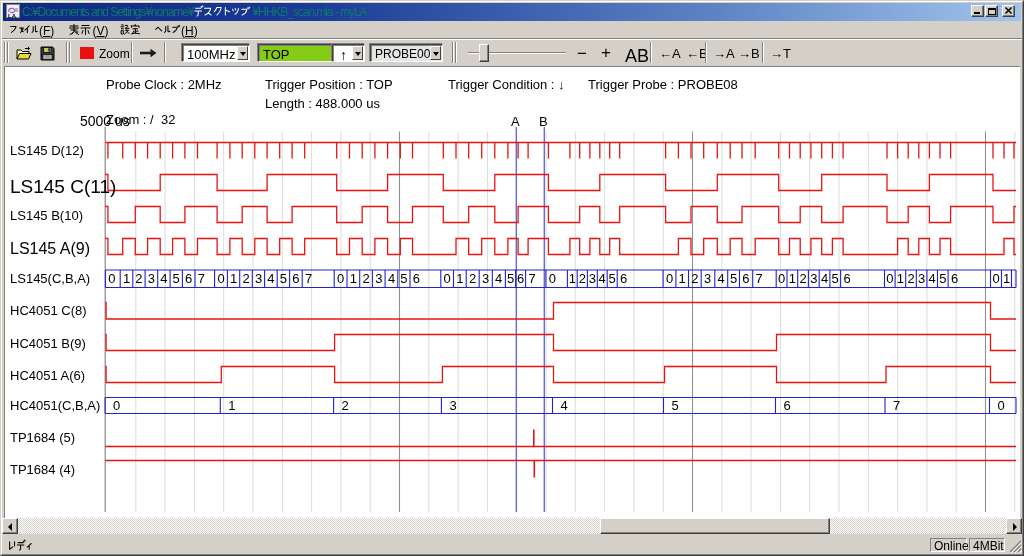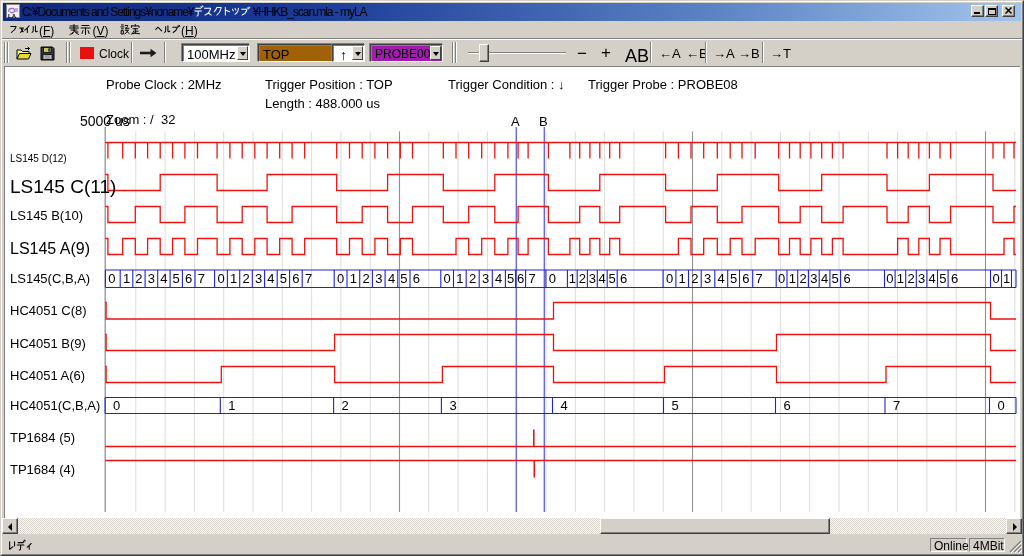--- a/index.html
+++ b/index.html
@@ -8,21 +8,21 @@
 
 <div class="abs" style="left:0;top:0;width:1024px;height:556px;background:#d4d0c8;border-top:1px solid #d4d0c8;border-left:1px solid #d4d0c8;border-right:1px solid #404040;border-bottom:1px solid #404040"></div>
 <div class="abs" style="left:1px;top:1px;width:1022px;height:554px;border-top:1px solid #fff;border-left:1px solid #fff;border-right:1px solid #808080;border-bottom:1px solid #808080"></div>
 
 <div class="abs" style="left:3px;top:3px;width:1018px;height:18px;background:linear-gradient(90deg,#0f2a7d 0%,#1a3a96 30%,#5c84c4 70%,#a2c4ec 100%)"></div>
 <div style="position:absolute;left:6px;top:4px;width:14px;height:14px;background:#f4eef8;border:1px solid #888"><svg width="12" height="12" viewBox="0 0 12 12">
 <path d="M2 5 Q1 2 4 1.5 Q7 1 7.5 3 Q8 5 5.5 5.5 Q3.5 6 3.5 4.5" stroke="#9070c0" stroke-width="1.3" fill="none"></path>
 <rect x="8" y="1" width="3" height="4" fill="#c0a8e0"></rect>
 <text x="1" y="11" font-size="6" font-weight="bold" fill="#000" font-family="Liberation Sans">LA</text>
     </svg></div>
-<div style="position:absolute;left:22px;top:3px;height:18px;display:flex;align-items:center;color:#000000">
+<div style="position:absolute;left:22px;top:3px;height:18px;display:flex;align-items:center;color:#0f766e">
     <span style="font-size:12px;letter-spacing:-1.05px;white-space:pre">C:¥Documents and Settings¥noname¥</span>
     <svg width="57" height="15" viewBox="0 0 57 15" style="margin:0 1px">
       <g transform="scale(0.84)">
         <path d="M2 2 L8 2 M1 5 L9 5 M5 5 L5 9 Q5 11 3.5 11 M8.2 0 L9.2 1 M9.7 -1 L10.7 0" transform="translate(0,2.0) scale(1.0)" fill="none" stroke="#fff" stroke-width="1.20" stroke-linecap="round"></path>
         <path d="M1 2 L8 2 L8 3 Q7 6 5.5 7.5 Q7 9 9 10 M5.5 7.5 Q4 9 1.5 10" transform="translate(11.6,2.0) scale(1.0)" fill="none" stroke="#fff" stroke-width="1.20" stroke-linecap="round"></path>
         <path d="M4 1 Q3 4 1 6 M4 1 L9 1 L9 2 Q8 7 4 10" transform="translate(23.2,2.0) scale(1.0)" fill="none" stroke="#fff" stroke-width="1.20" stroke-linecap="round"></path>
         <path d="M3 1 L3 10 M3 4 L8 6" transform="translate(34.3,2.0) scale(1.0)" fill="none" stroke="#fff" stroke-width="1.20" stroke-linecap="round"></path>
         <path d="M1 3 L2 5 M4 2 L5 4 M8 2 Q8 7 4 9" transform="translate(44.8,2.0) scale(1.0)" fill="none" stroke="#fff" stroke-width="1.20" stroke-linecap="round"></path>
         <path d="M1 3 L7 3 L7 4 Q6 8 1.5 10 M8 1.5 L9 2.5 M9.5 0.5 L10.5 1.5" transform="translate(55.8,2.0) scale(1.0)" fill="none" stroke="#fff" stroke-width="1.20" stroke-linecap="round"></path>
       </g>
@@ -77,48 +77,48 @@
 <rect x="8.2" y="2.2" width="2" height="3.4" fill="#3a3a55"></rect>
 <rect x="3" y="8.5" width="9" height="5" fill="#d8d8cc" stroke="#000" stroke-width="0.8"></rect>
 <line x1="4.5" y1="10" x2="10.5" y2="10" stroke="#555" stroke-width="0.8"></line>
 <line x1="4.5" y1="12" x2="10.5" y2="12" stroke="#555" stroke-width="0.8"></line>
 </svg>
 <div style="position:absolute;left:66px;top:42px;width:1px;height:21px;background:#808080"></div>
 <div style="position:absolute;left:67px;top:42px;width:1px;height:21px;background:#fff"></div>
 <div style="position:absolute;left:69px;top:42px;width:1px;height:21px;background:#808080"></div>
 <div style="position:absolute;left:70px;top:42px;width:1px;height:21px;background:#fff"></div>
 <div class="abs" style="left:80px;top:47px;width:14px;height:12px;background:#e81010"></div>
-<div style="position:absolute;left:99px;top:47px;font-size:12px;white-space:nowrap">Clock</div>
+<div style="position:absolute;left:99px;top:47px;font-size:12px;white-space:nowrap">Zoom</div>
 <div style="position:absolute;left:131px;top:42px;width:1px;height:21px;background:#808080"></div>
 <div style="position:absolute;left:132px;top:42px;width:1px;height:21px;background:#fff"></div>
 <svg width="17" height="10" viewBox="0 0 17 10" style="position:absolute;left:140px;top:48px">
     <path d="M0 5 L14 5" stroke="#1a1a1a" stroke-width="2.6"></path>
     <path d="M16.5 5 L10.5 0.8 L10.5 9.2 Z" fill="#1a1a1a"></path>
   </svg>
 <div style="position:absolute;left:164px;top:42px;width:1px;height:21px;background:#808080"></div>
 <div style="position:absolute;left:165px;top:42px;width:1px;height:21px;background:#fff"></div>
 <div style="position:absolute;left:182px;top:44px;width:68px;height:18px;background:#fff;border-top:1px solid #404040;border-left:1px solid #404040;border-bottom:1px solid #fff;border-right:1px solid #fff;box-shadow:inset 1px 1px 0 #808080, -1px -1px 0 #808080">
 <div style="position:absolute;left:4px;top:2px;font-size:13px;color:#000;white-space:nowrap">100MHz</div>
 <div style="position:absolute;right:1px;top:1px;width:11px;height:14px;background:#d4d0c8;border-top:1px solid #fff;border-left:1px solid #fff;border-right:1px solid #404040;border-bottom:1px solid #404040">
 <div style="position:absolute;left:2px;top:5px;width:0;height:0;border-left:3.5px solid transparent;border-right:3.5px solid transparent;border-top:4px solid #000"></div>
     </div>
   </div>
-<div style="position:absolute;left:258px;top:44px;width:87px;height:18px;background:#a16207;border-top:1px solid #404040;border-left:1px solid #404040;border-bottom:1px solid #fff;border-right:1px solid #fff;box-shadow:inset 1px 1px 0 #808080, -1px -1px 0 #808080">
+<div style="position:absolute;left:258px;top:44px;width:87px;height:18px;background:#84cc16;border-top:1px solid #404040;border-left:1px solid #404040;border-bottom:1px solid #fff;border-right:1px solid #fff;box-shadow:inset 1px 1px 0 #808080, -1px -1px 0 #808080">
 <div style="position:absolute;left:4px;top:2px;font-size:13px;color:#000;white-space:nowrap">TOP</div>
 <div style="position:absolute;right:1px;top:1px;width:11px;height:14px;background:#d4d0c8;border-top:1px solid #fff;border-left:1px solid #fff;border-right:1px solid #404040;border-bottom:1px solid #404040">
 <div style="position:absolute;left:2px;top:5px;width:0;height:0;border-left:3.5px solid transparent;border-right:3.5px solid transparent;border-top:4px solid #000"></div>
     </div>
   </div>
 <div style="position:absolute;left:332px;top:44px;width:33px;height:18px;background:#fff;border-top:1px solid #404040;border-left:1px solid #404040;border-bottom:1px solid #fff;border-right:1px solid #fff;box-shadow:inset 1px 1px 0 #808080, -1px -1px 0 #808080">
 <div style="position:absolute;left:7px;top:2px;font-size:14px;color:#000;white-space:nowrap">↑</div>
 <div style="position:absolute;right:1px;top:1px;width:11px;height:14px;background:#d4d0c8;border-top:1px solid #fff;border-left:1px solid #fff;border-right:1px solid #404040;border-bottom:1px solid #404040">
 <div style="position:absolute;left:2px;top:5px;width:0;height:0;border-left:3.5px solid transparent;border-right:3.5px solid transparent;border-top:4px solid #000"></div>
     </div>
   </div>
-<div style="position:absolute;left:370px;top:44px;width:73px;height:18px;background:#a21caf;border-top:1px solid #404040;border-left:1px solid #404040;border-bottom:1px solid #fff;border-right:1px solid #fff;box-shadow:inset 1px 1px 0 #808080, -1px -1px 0 #808080">
+<div style="position:absolute;left:370px;top:44px;width:73px;height:18px;background:#e5e5e5;border-top:1px solid #404040;border-left:1px solid #404040;border-bottom:1px solid #fff;border-right:1px solid #fff;box-shadow:inset 1px 1px 0 #808080, -1px -1px 0 #808080">
 <div style="position:absolute;left:4px;top:2px;font-size:12px;color:#000;white-space:nowrap">PROBE00</div>
 <div style="position:absolute;right:1px;top:1px;width:11px;height:14px;background:#d4d0c8;border-top:1px solid #fff;border-left:1px solid #fff;border-right:1px solid #404040;border-bottom:1px solid #404040">
 <div style="position:absolute;left:2px;top:5px;width:0;height:0;border-left:3.5px solid transparent;border-right:3.5px solid transparent;border-top:4px solid #000"></div>
     </div>
   </div>
 <div style="position:absolute;left:452px;top:42px;width:1px;height:21px;background:#808080"></div>
 <div style="position:absolute;left:453px;top:42px;width:1px;height:21px;background:#fff"></div>
 <div style="position:absolute;left:455px;top:42px;width:1px;height:21px;background:#808080"></div>
 <div style="position:absolute;left:456px;top:42px;width:1px;height:21px;background:#fff"></div>
 <div class="abs" style="left:468px;top:52px;width:98px;height:2px;border-top:1px solid #808080;border-bottom:1px solid #fff"></div>
@@ -402,21 +402,21 @@
     <line x1="885.0" y1="397.5" x2="885.0" y2="413.5" stroke="#2222cc" stroke-width="1.1"></line>
     <text x="893.0" y="410.0" font-size="13" fill="#000">7</text>
     <line x1="989.5" y1="397.5" x2="989.5" y2="413.5" stroke="#2222cc" stroke-width="1.1"></line>
     <text x="997.5" y="410.0" font-size="13" fill="#000">0</text>
     <line x1="1016.0" y1="397.5" x2="1016.0" y2="413.5" stroke="#2222cc" stroke-width="1.1"></line>
     <line x1="105.2" y1="446.5" x2="1016.0" y2="446.5" stroke="#e81412" stroke-width="1.3"></line>
     <line x1="533.8" y1="429.5" x2="533.8" y2="446.5" stroke="#e81412" stroke-width="1.6"></line>
     <line x1="105.2" y1="460.5" x2="1016.0" y2="460.5" stroke="#e81412" stroke-width="1.3"></line>
     <line x1="534.3" y1="460.5" x2="534.3" y2="477.5" stroke="#e81412" stroke-width="1.6"></line>
   </svg>
-<div style="position:absolute;left:10px;top:153px;font-size:10px;white-space:nowrap">LS145 D(12)</div>
+<div style="position:absolute;left:10px;top:143px;font-size:13px;white-space:nowrap">LS145 D(12)</div>
 <div style="position:absolute;left:10px;top:175.5px;font-size:19px;white-space:nowrap">LS145 C(11)</div>
 <div style="position:absolute;left:10px;top:207.5px;font-size:13px;white-space:nowrap">LS145 B(10)</div>
 <div style="position:absolute;left:10px;top:239.5px;font-size:16px;white-space:nowrap">LS145 A(9)</div>
 <div style="position:absolute;left:10px;top:270.5px;font-size:13px;white-space:nowrap">LS145(C,B,A)</div>
 <div style="position:absolute;left:10px;top:303.3px;font-size:13px;white-space:nowrap">HC4051 C(8)</div>
 <div style="position:absolute;left:10px;top:335.5px;font-size:13px;white-space:nowrap">HC4051 B(9)</div>
 <div style="position:absolute;left:10px;top:367.5px;font-size:13px;white-space:nowrap">HC4051 A(6)</div>
 <div style="position:absolute;left:10px;top:397.5px;font-size:13px;white-space:nowrap">HC4051(C,B,A)</div>
 <div style="position:absolute;left:10px;top:429.5px;font-size:13px;white-space:nowrap">TP1684 (5)</div>
 <div style="position:absolute;left:10px;top:461.5px;font-size:13px;white-space:nowrap">TP1684 (4)</div>

